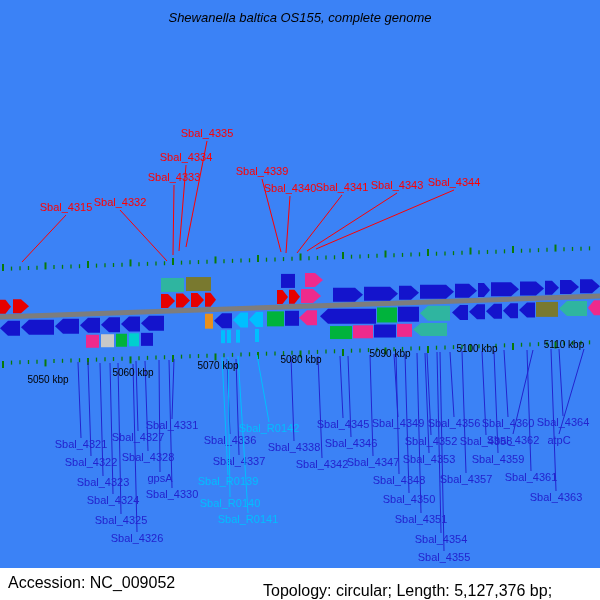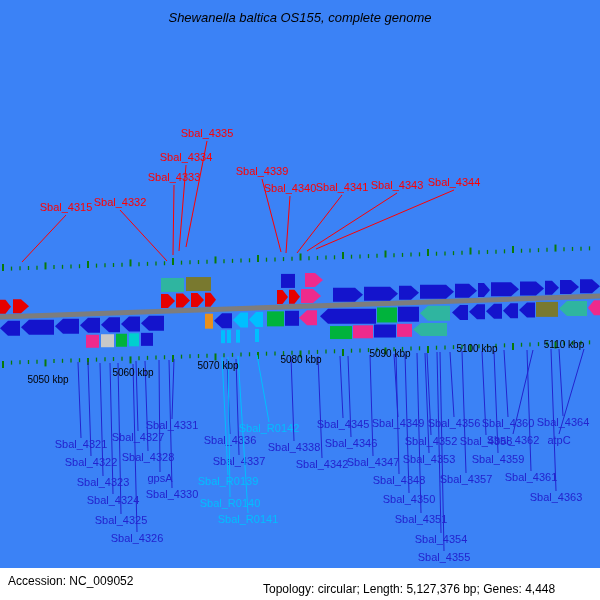--- a/index.html
+++ b/index.html
@@ -6,21 +6,21 @@
   .screen{
     position:relative;width:600px;height:600px;background:#3b82f6;
     font-family:"Liberation Sans",sans-serif;overflow:hidden;
   }
   .title{
     position:absolute;top:10px;left:0;width:600px;text-align:center;
     font-size:13px;font-style:italic;color:#000;
   }
   .statusbar{
     position:absolute;top:568px;left:0;width:600px;height:32px;
-    font-size:12px;color:#000;background:#fff;
+    font-size:16px;color:#000;background:#fff;
   }
   .statusbar .acc{position:absolute;left:8px;top:6px;}
   .statusbar .topo{position:absolute;left:263px;top:14px;}
   svg{position:absolute;top:0;left:0;}
   svg text{font-family:"Liberation Sans",sans-serif;}
 </style>
 </head>
 <body>
 
 <div class="screen">

